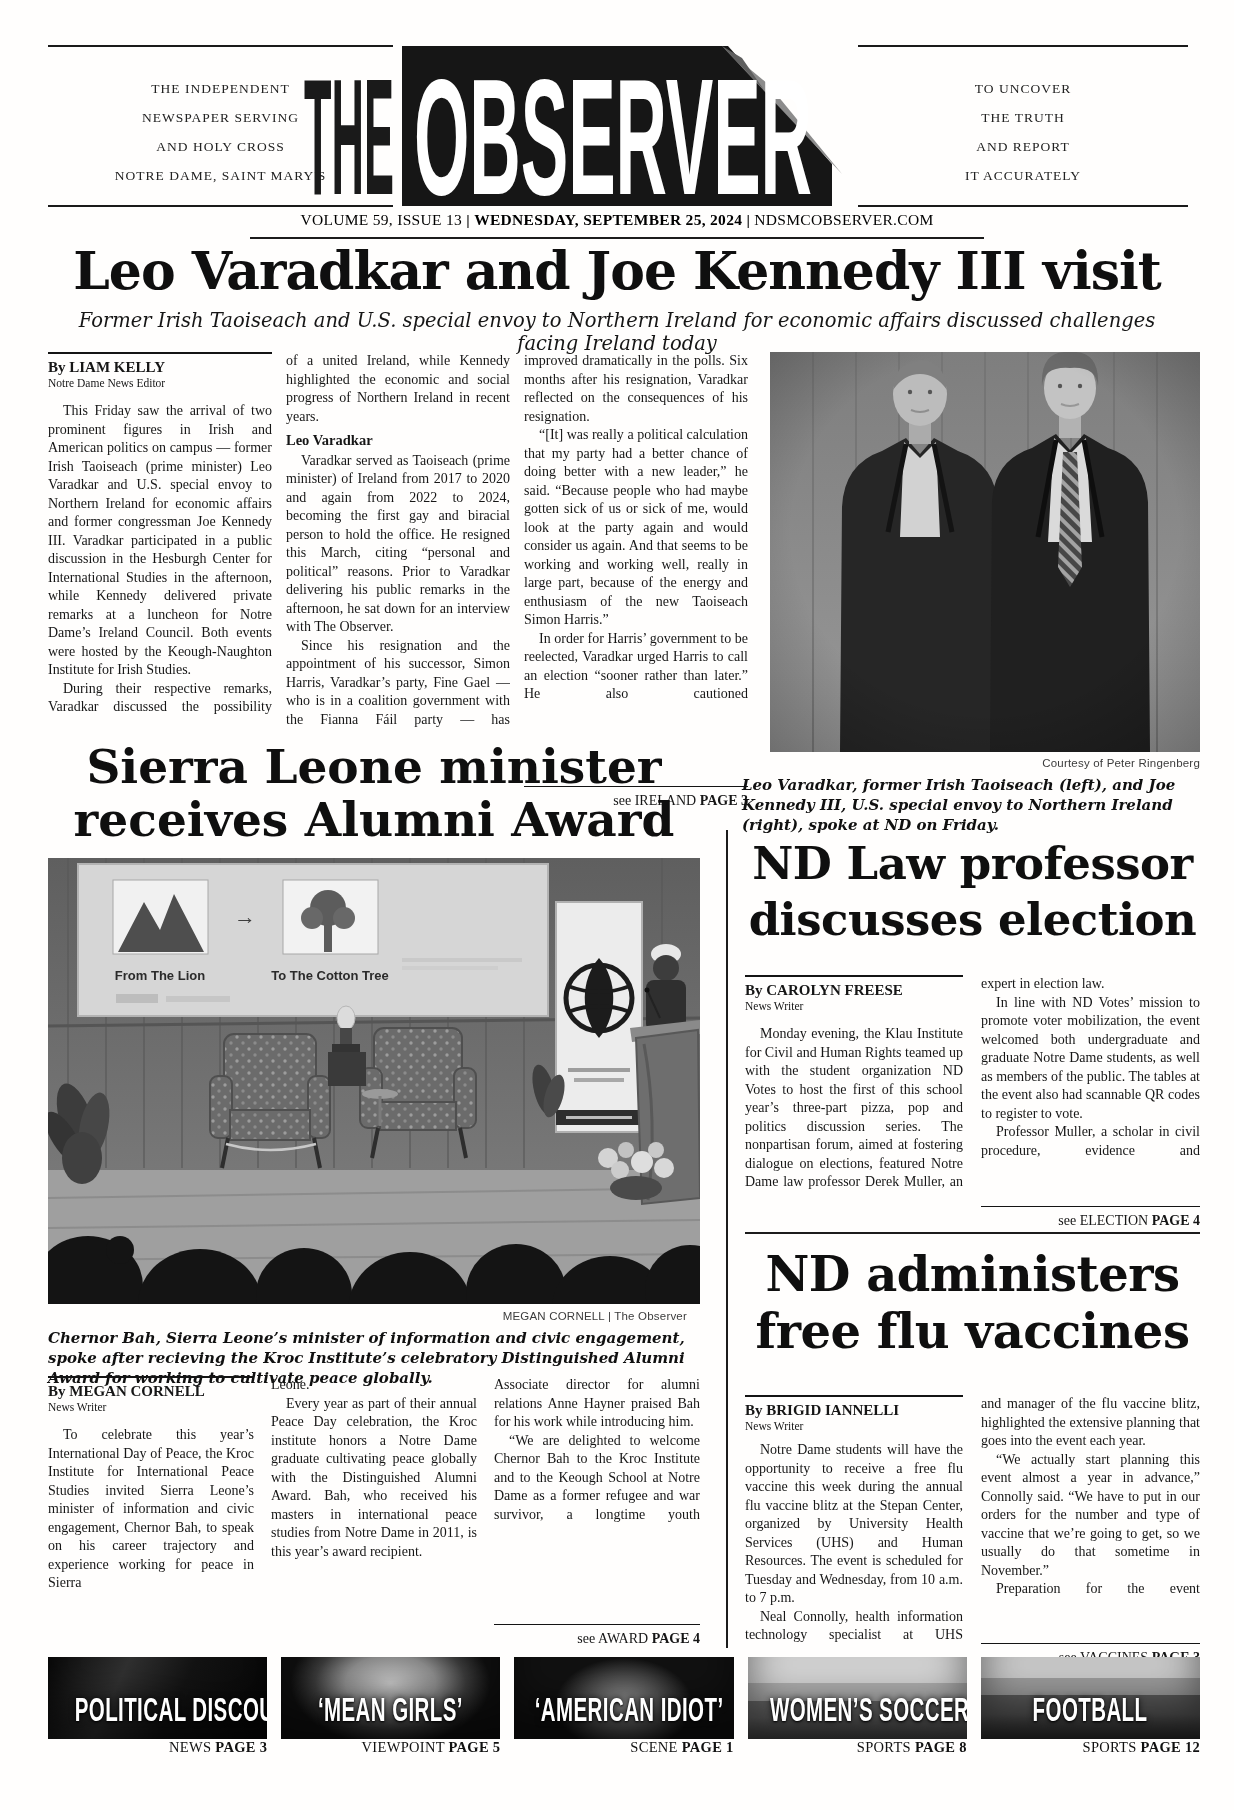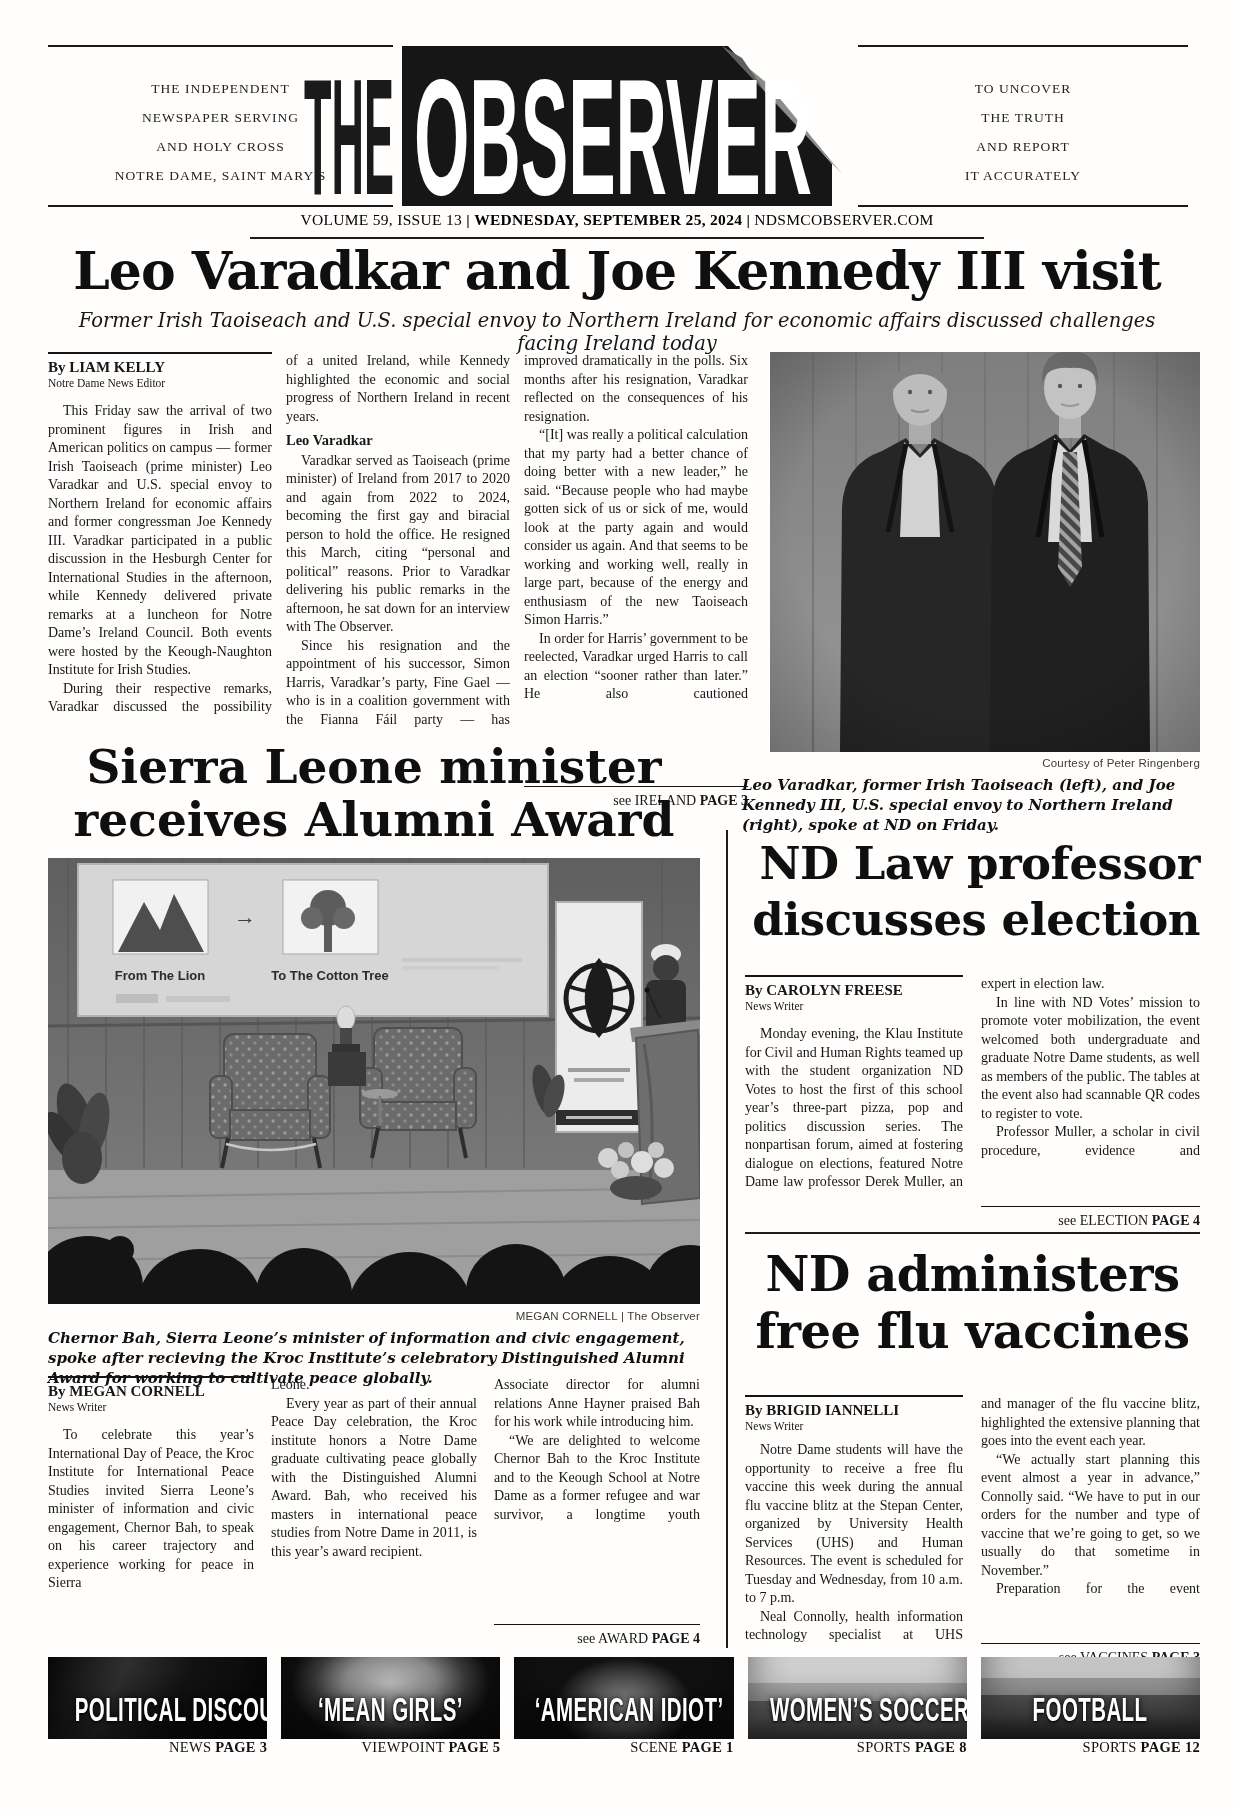--- a/index.html
+++ b/index.html
@@ -309,21 +309,21 @@
       <ellipse cx="40" cy="428" rx="55" ry="50"></ellipse>
         <circle cx="72" cy="392" r="14"></circle>
       <ellipse cx="152" cy="446" rx="62" ry="55"></ellipse>
       <ellipse cx="256" cy="436" rx="48" ry="46"></ellipse>
       <ellipse cx="362" cy="452" rx="62" ry="58"></ellipse>
       <ellipse cx="468" cy="434" rx="50" ry="48"></ellipse>
       <ellipse cx="562" cy="450" rx="58" ry="52"></ellipse>
       <ellipse cx="642" cy="432" rx="45" ry="45"></ellipse>
     </g>
   </svg>
-  <div class="abs credit" style="left:48px;top:1310px;width:652px;">MEGAN CORNELL | The Observer</div>
+  <div class="abs credit" style="left:35px;top:1310px;width:652px;">MEGAN CORNELL | The Observer</div>
   <div class="abs cap" style="left:48px;top:1328px;width:660px;">Chernor Bah, Sierra Leone’s minister of information and civic engagement, spoke after recieving the Kroc Institute’s celebratory Distinguished Alumni Award for working to cultivate peace globally.</div>
 
   <div class="abs cols copy" style="left:48px;top:1376px;width:652px;height:272px;gap:17px;">
     <div class="col" style="width:208px;">
       <div class="bybar">
         <div class="byname">By MEGAN CORNELL</div>
         <div class="byrole">News Writer</div>
       </div>
       <p class="in cont">To celebrate this year’s International Day of Peace, the Kroc Institute for International Peace Studies invited Sierra Leone’s minister of information and civic engagement, Chernor Bah, to speak on his career trajectory and experience working for peace in Sierra</p>
     </div>
@@ -334,21 +334,21 @@
     <div class="col" style="width:208px;">
       <p>Associate director for alumni relations Anne Hayner praised Bah for his work while introducing him.</p>
       <p class="in cont">“We are delighted to welcome Chernor Bah to the Kroc Institute and to the Keough School at Notre Dame as a former refugee and war survivor, a longtime youth</p>
       <div class="jump">
         <span>see AWARD</span>
         <b>PAGE 4</b>
       </div>
     </div>
   </div>
 
-  <div class="abs hed" style="left:745px;top:836px;width:455px;text-align:right;font-size:45px;line-height:56px;letter-spacing:-.5px;">
+  <div class="abs hed" style="left:745px;top:836px;width:455px;text-align:center;font-size:45px;line-height:56px;letter-spacing:-.5px;">
     <div>ND Law professor</div>
     <div>discusses election</div>
   </div>
 
   <div class="abs cols copy" style="left:745px;top:975px;width:455px;height:255px;gap:18px;">
     <div class="col" style="width:218px;">
       <div class="bybar">
         <div class="byname">By CAROLYN FREESE</div>
         <div class="byrole">News Writer</div>
       </div>

